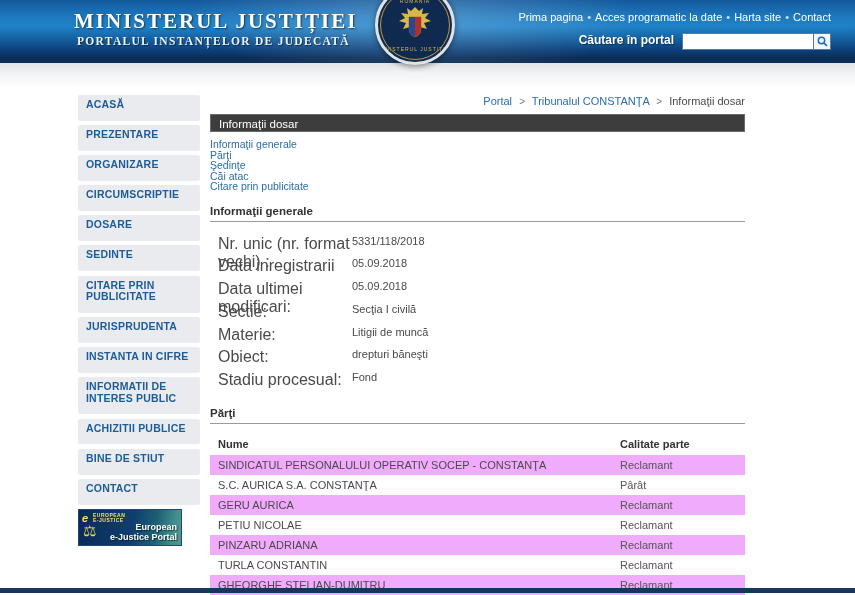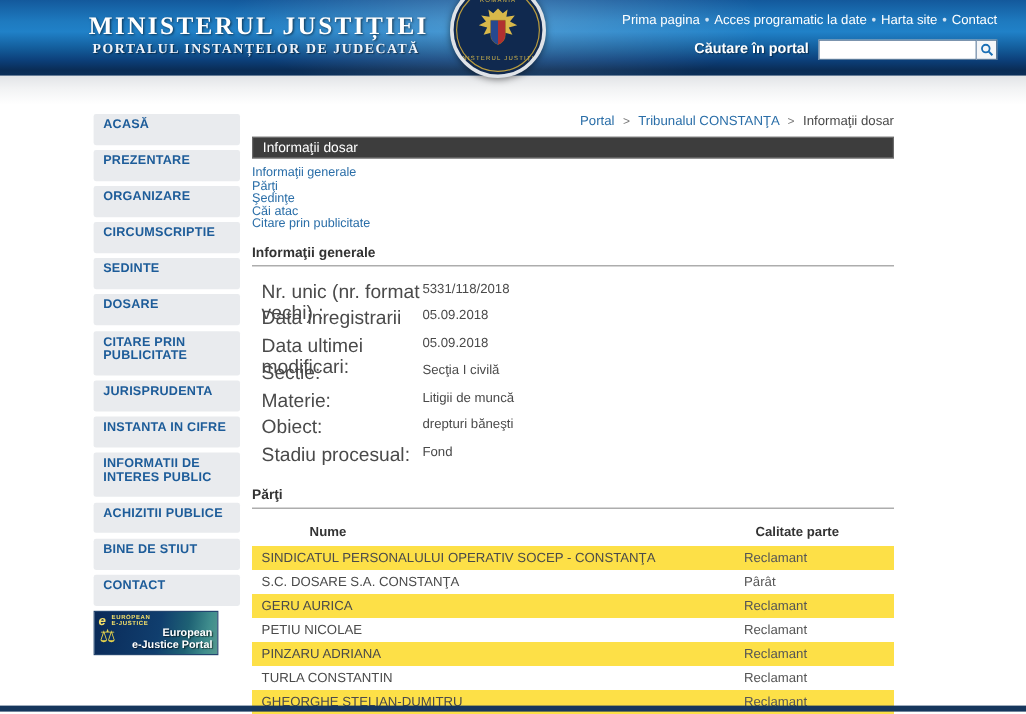--- a/index.html
+++ b/index.html
@@ -113,22 +113,22 @@
     padding-bottom:4px; border-bottom:1px solid #9a9a9a;
   }
 
   .info-grid { margin-top:13px; }
   .info-row { display:flex; height:22.8px; align-items:flex-start; }
   .info-label { width:142px; padding-left:8px; font-size:16px; color:#4a4a4a; }
   .info-value { font-size:11px; color:#4a4a4a; }
 
   .parties-table { margin-top:9px; width:535px; font-size:11px; }
   .p-row { display:flex; align-items:center; height:20px; }
-  .p-row.head { font-weight:bold; color:#333333; height:22px;margin-left:40px; }
-  .p-row.shaded { background:#fde047; }
+  .p-row.head { font-weight:bold; color:#333333; height:22px; }
+  .p-row.shaded { background:#f0abfc; }
   .p-col1 { width:410px; padding-left:8px; color:#4a4a4a; white-space:nowrap; overflow:hidden; }
   .p-col2 { width:125px; color:#555555; white-space:nowrap; }
   .p-row.head .p-col1, .p-row.head .p-col2 { color:#333333; }
 
   
   .footer-bar { position:absolute; left:0; top:588px; width:855px; height:5px; background:#16365c; }
 </style>
 </head>
 <body>
 
@@ -167,22 +167,22 @@
   </div>
 </div>
 
 <div class="fade-strip"></div>
 
 <div class="sidebar">
   <a class="side-item">ACASĂ</a>
   <a class="side-item">PREZENTARE</a>
   <a class="side-item">ORGANIZARE</a>
   <a class="side-item">CIRCUMSCRIPTIE</a>
+  <a class="side-item">DOSARE</a>
   <a class="side-item">SEDINTE</a>
-  <a class="side-item">DOSARE</a>
   <a class="side-item">CITARE PRIN PUBLICITATE</a>
   <a class="side-item">JURISPRUDENTA</a>
   <a class="side-item">INSTANTA IN CIFRE</a>
   <a class="side-item">INFORMATII DE INTERES PUBLIC</a>
   <a class="side-item">ACHIZITII PUBLICE</a>
   <a class="side-item">BINE DE STIUT</a>
   <a class="side-item">CONTACT</a>
 
   <div class="ejustice-banner">
     <span class="ej-e">e</span>
@@ -253,21 +253,21 @@
   <div class="parties-table">
     <div class="p-row head">
       <span class="p-col1">Nume</span>
       <span class="p-col2">Calitate parte</span>
     </div>
     <div class="p-row shaded">
       <span class="p-col1">SINDICATUL PERSONALULUI OPERATIV SOCEP - CONSTANŢA</span>
       <span class="p-col2">Reclamant</span>
     </div>
     <div class="p-row">
-      <span class="p-col1">S.C. DOSARE S.A. CONSTANŢA</span>
+      <span class="p-col1">S.C. AURICA S.A. CONSTANŢA</span>
       <span class="p-col2">Pârât</span>
     </div>
     <div class="p-row shaded">
       <span class="p-col1">GERU AURICA</span>
       <span class="p-col2">Reclamant</span>
     </div>
     <div class="p-row">
       <span class="p-col1">PETIU NICOLAE</span>
       <span class="p-col2">Reclamant</span>
     </div>

